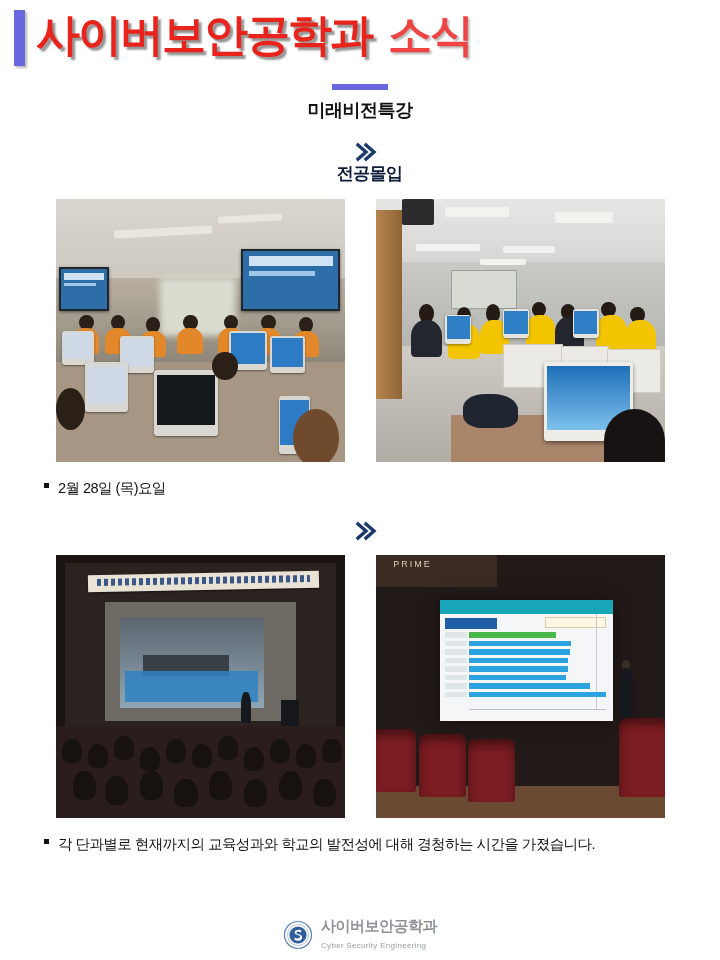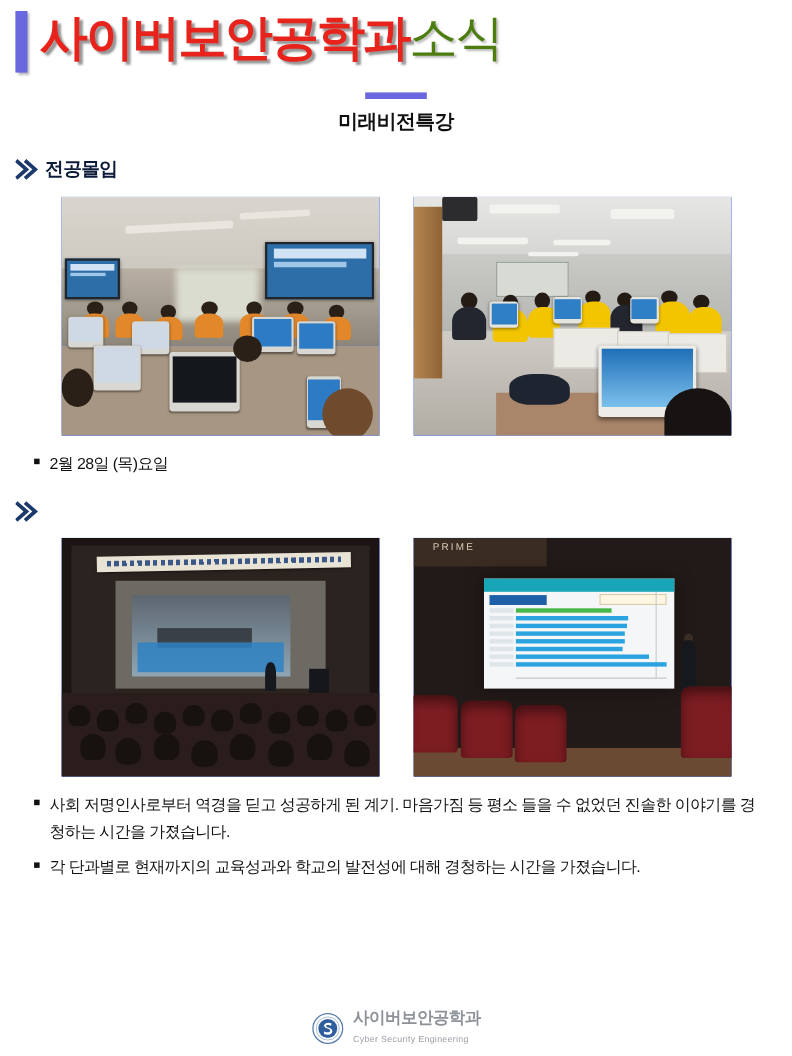--- a/index.html
+++ b/index.html
@@ -40,24 +40,24 @@
     letter-spacing: -2px;
     white-space: nowrap;
     line-height: 58px;
   }
   .title-red {
     color: #e8231c;
     text-shadow: 3px 3px 2px rgba(90,90,90,0.65);
     font-weight: bold;
   }
   .title-black {
-    color: #4d7c0f;
+    color: #ef4444;
     text-shadow: 2px 2px 2px rgba(120,120,120,0.5);
-    font-weight: normal;
-    margin-left: 0;
+    font-weight: bold;
+    margin-left: 16px;
   }
 
   
   .subtitle-block {
     text-align: center;
     margin-top: 8px;
   }
   .month {
     font-size: 25px;
     font-weight: bold;
@@ -80,20 +80,21 @@
   }
 
   
   .section {
     margin-top: 20px;
   }
   .section-head {
     display: flex;
     align-items: center;
     padding-left: 14px;
+    flex-direction: column;
   }
   .chev {
     width: 22px;
     height: 20px;
     flex: 0 0 auto;
     display: inline-block;
     line-height: 0;
   }
   .section-title {
     font-size: 17px;
@@ -105,31 +106,31 @@
 
   
   .photo-row {
     display: flex;
     gap: 31px;
     margin-top: 14px;
     padding-left: 56px;
   }
   .photo {
     width: 289px;
-    height: 217px;
+    height: 263px;
     position: relative;
     overflow: hidden;
-    background: #1d4ed8;
+    background: #0369a1;
     flex: 0 0 auto;
   }
 
   
   .bullets {
     margin-top: 14px;
-    padding-left: 31px;
+    padding-left: 44px;
   }
   .bullet {
     display: flex;
     align-items: flex-start;
     margin-bottom: 7px;
   }
   .bullet-mark {
     flex: 0 0 auto;
     width: 5px;
     height: 5px;
@@ -470,24 +471,20 @@
         <div class="p4-seat" style="left:15%;top:68%;width:16%;height:24%;"></div>
         <div class="p4-seat" style="left:32%;top:70%;width:16%;height:24%;"></div>
         <div class="p4-seat" style="left:84%;top:62%;width:18%;height:30%;"></div>
       </div>
     </div>
   </div>
 
   <div class="bullets">
     <div class="bullet">
       <span class="bullet-mark"></span>
-      <span class="bullet-text">사회 저명인사로부터 역경을 딛고 성공하게 된 계기. 마음가짐 등 평소 들을 수 없었던 진솔한 이야기를 경청하는 시간을 가졌습니다.</span>
-    </div>
-    <div class="bullet">
-      <span class="bullet-mark"></span>
       <span class="bullet-text">각 단과별로 현재까지의 교육성과와 학교의 발전성에 대해 경청하는 시간을 가졌습니다.</span>
     </div>
   </div>
 </div>
 
 <div class="footer">
   <span class="footer-logo">
     <svg width="30" height="30" viewBox="0 0 30 30">
       <circle cx="15" cy="15" r="13.5" fill="#ffffff" stroke="#5b7fae" stroke-width="1.2"></circle>
       <circle cx="15" cy="15" r="10.5" fill="#ffffff" stroke="#9fb4cc" stroke-width="0.8"></circle>

